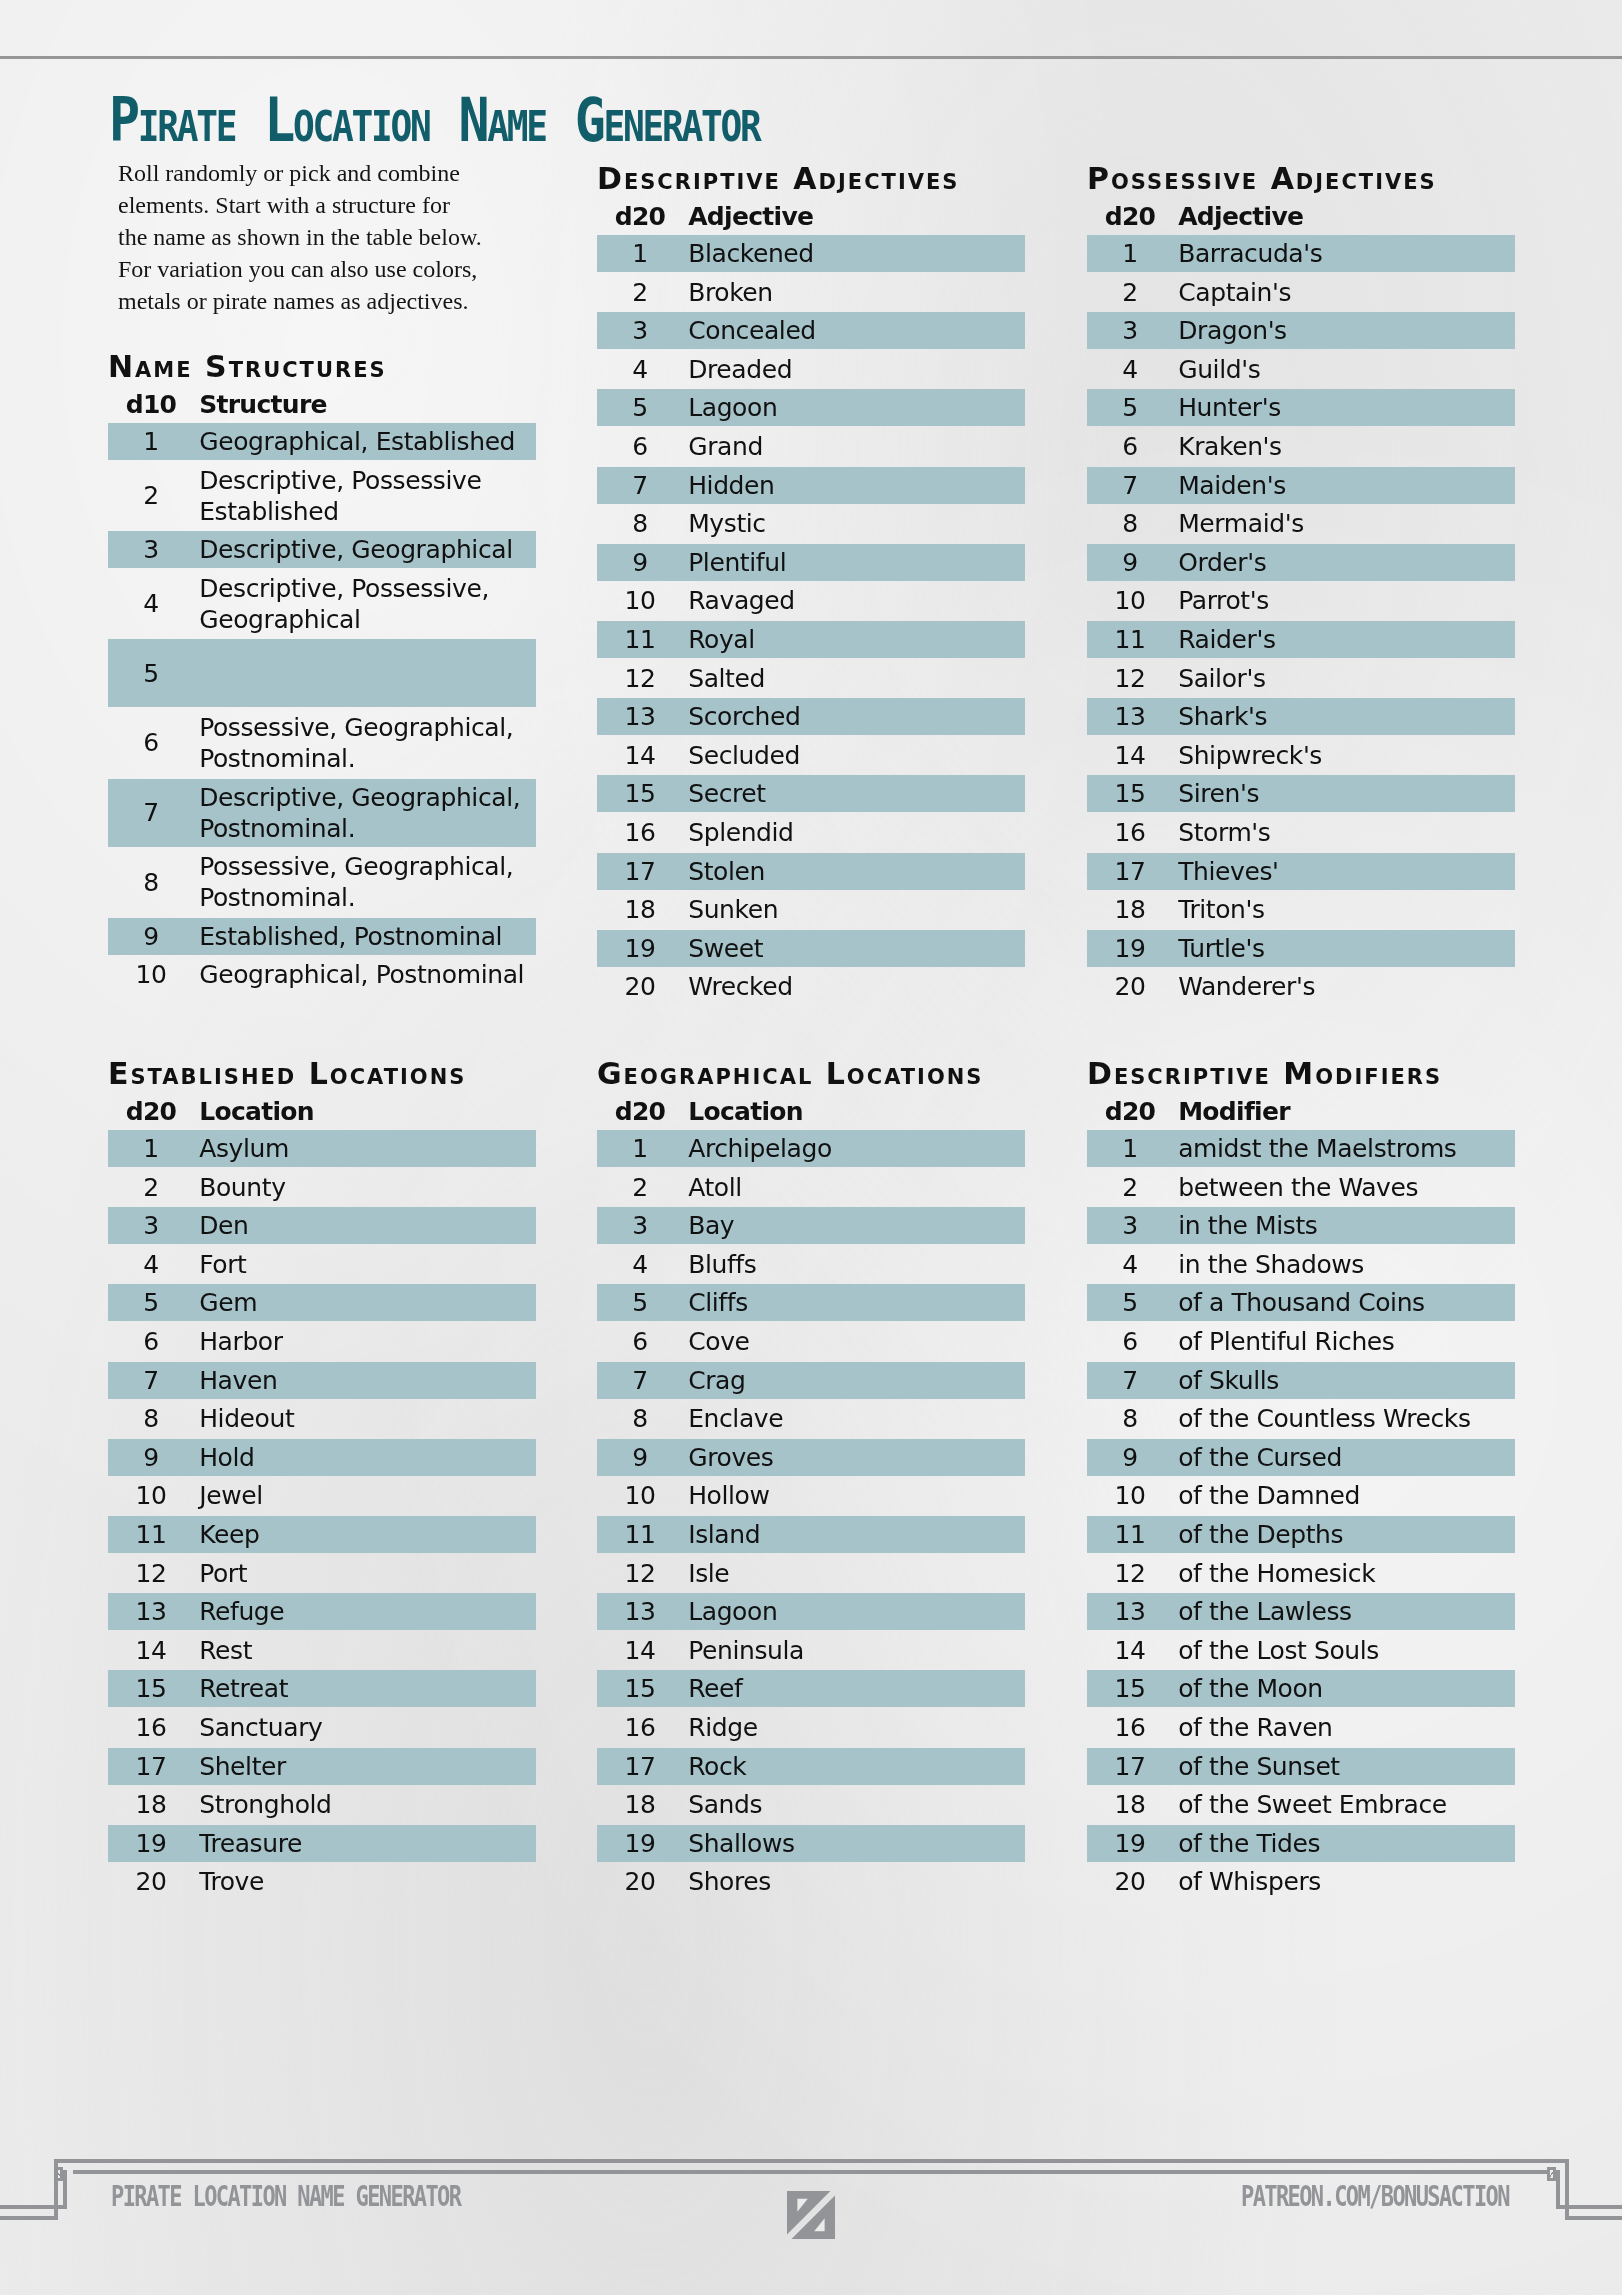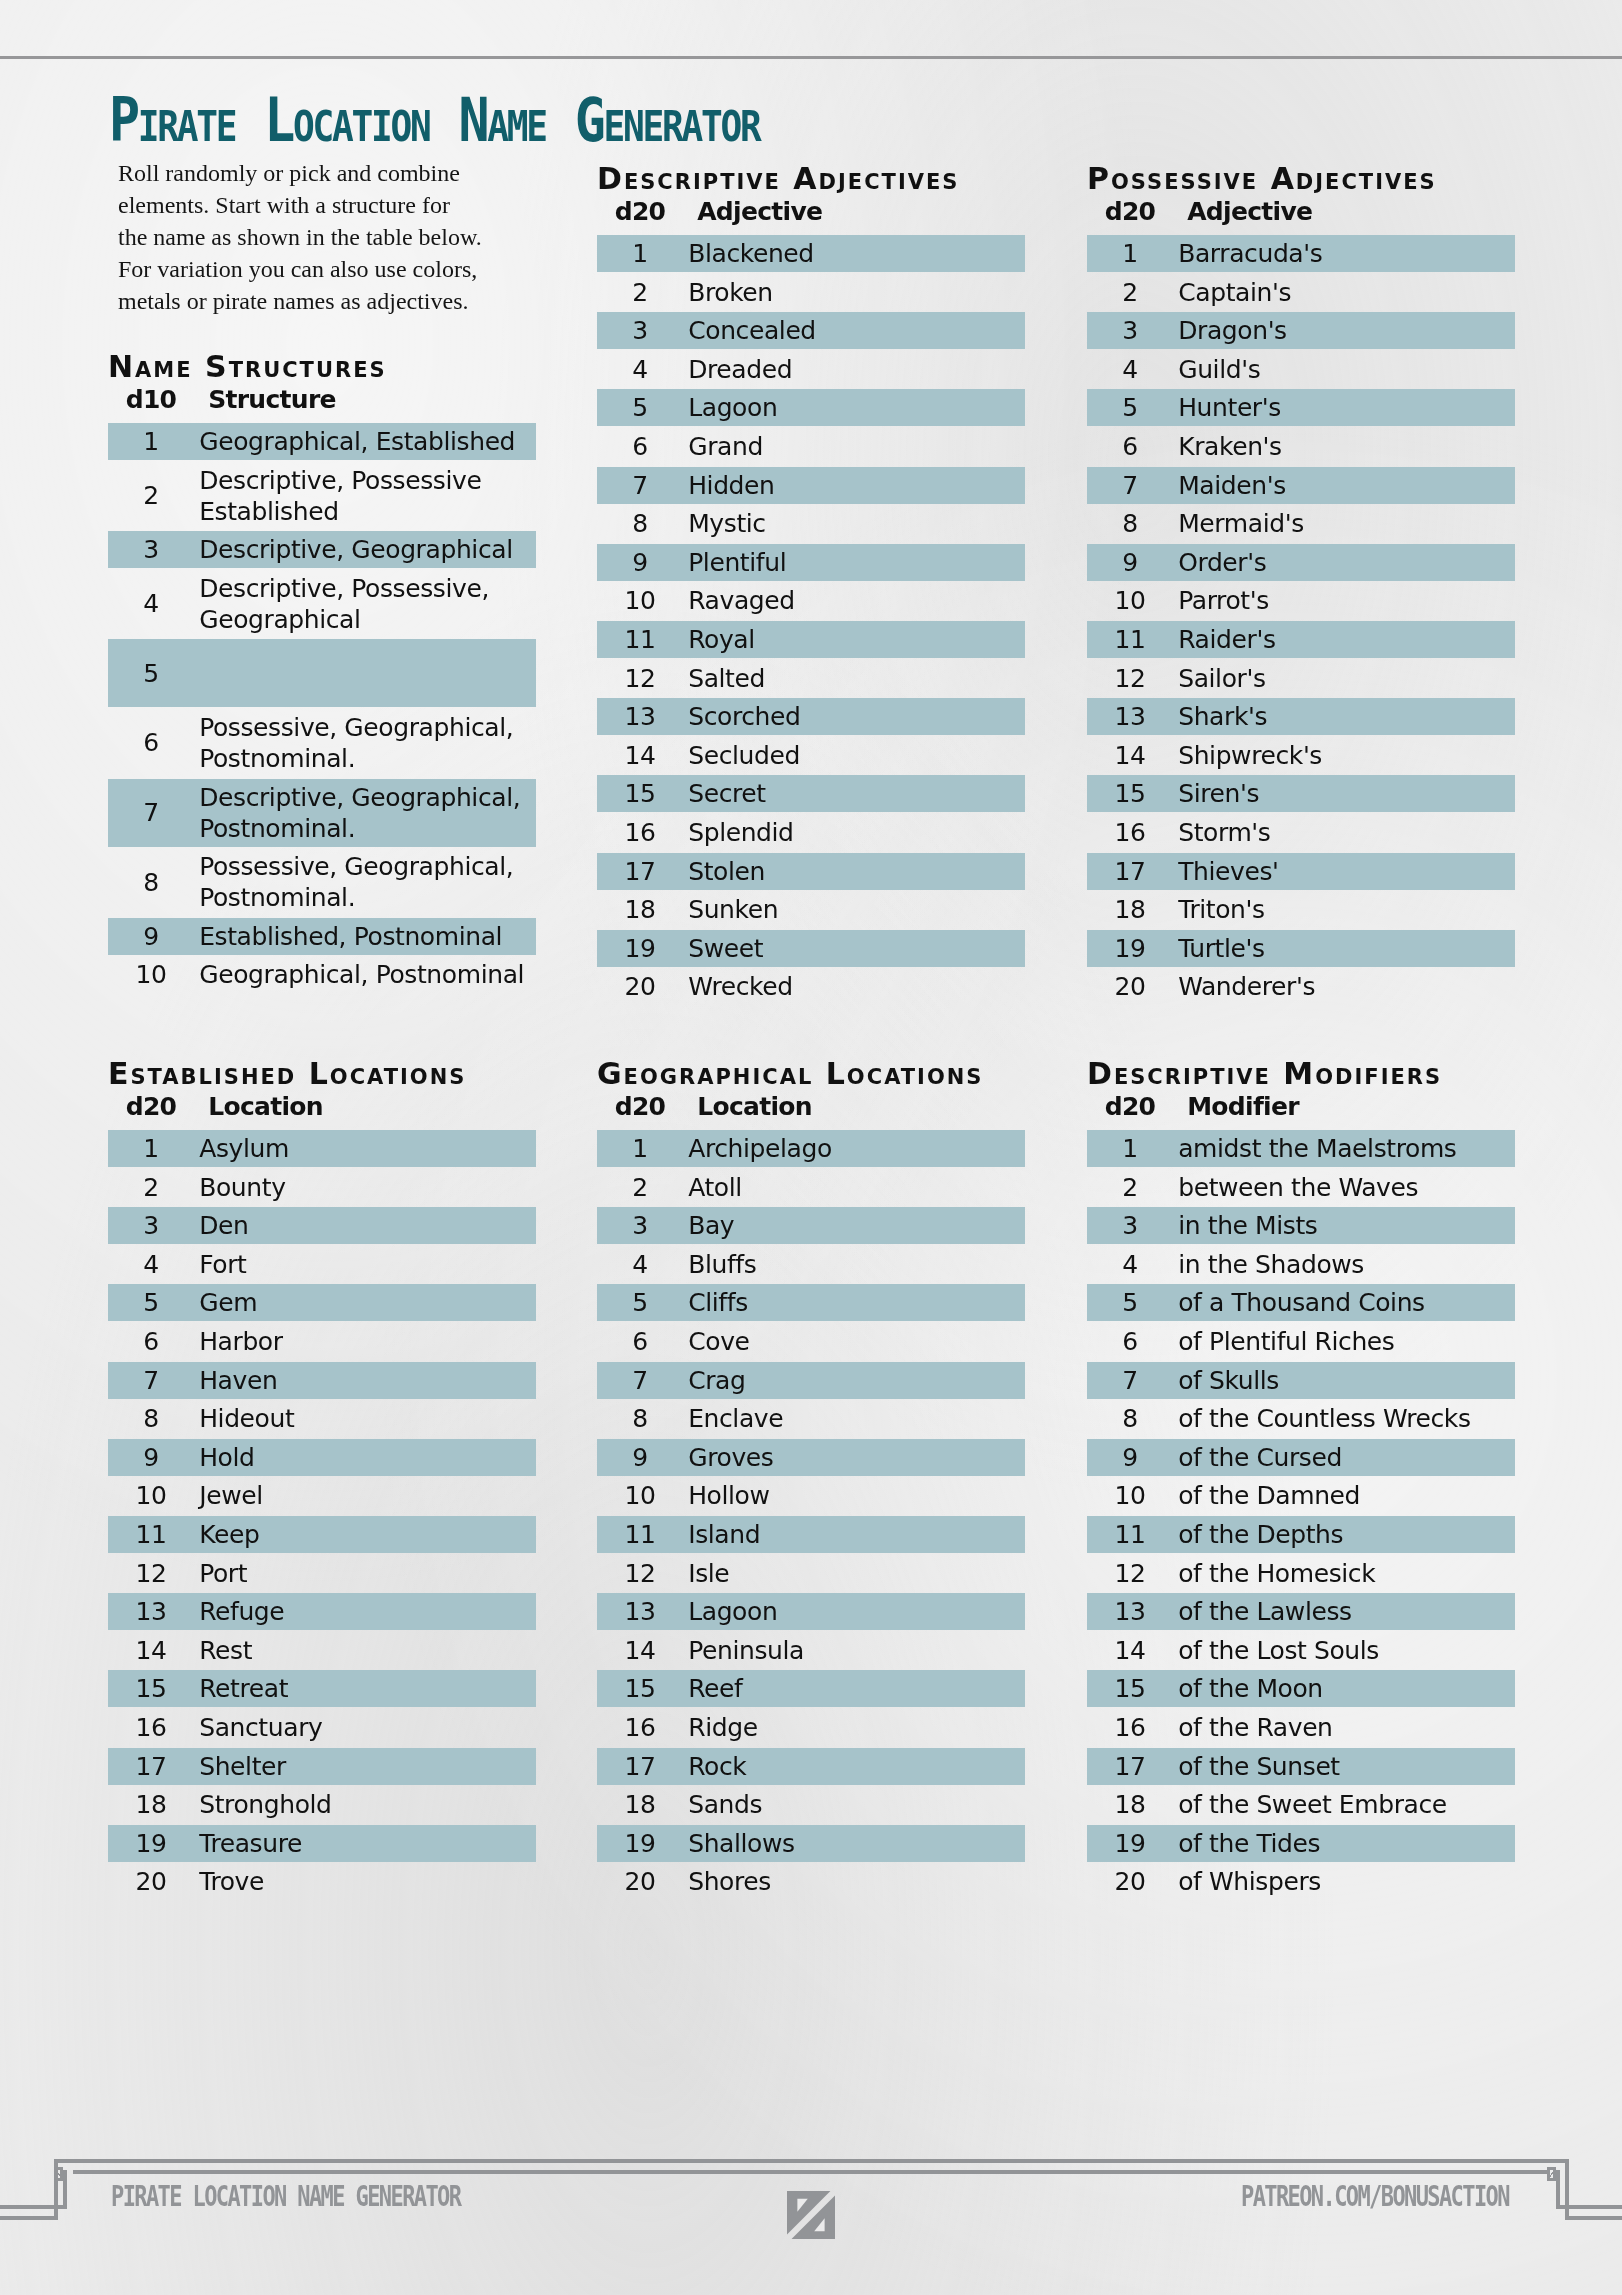--- a/index.html
+++ b/index.html
@@ -30,22 +30,22 @@
   .intro span { display: block; white-space: nowrap; }
 
   .section { position: absolute; width: 428px; }
   .section h2 {
     margin: 0; height: 37px;
     font-family: "DejaVu Sans", sans-serif; font-weight: bold;
     font-size: 30px; letter-spacing: 2px; font-variant: small-caps; line-height: 37px; color: #111;
     white-space: nowrap;
   }
   .thead {
-    display: flex; height: 38px; align-items: flex-start;
-    font-family: "DejaVu Sans", sans-serif; font-weight: bold; font-size: 25px; letter-spacing: -0.7px; gap: 9px;
+    display: flex; height: 38px; align-items: center;
+    font-family: "DejaVu Sans", sans-serif; font-weight: bold; font-size: 25px; letter-spacing: -0.7px;
   }
   .thead .c1, .row .c1 { width: 86px; text-align: center; flex: none; }
   .thead .c2, .row .c2 { flex: 1; padding-left: 5.2px; }
   .row {
     display: flex; align-items: center; min-height: 37px; margin-bottom: 1.6px;
     font-family: "DejaVu Sans", sans-serif; font-size: 25px; letter-spacing: -0.4px; line-height: 31px;
   }
   .row.band { background: #a6c3ca; }
   .row.tall { min-height: 68px; padding: 1.3px 0; box-sizing: border-box; }
 

